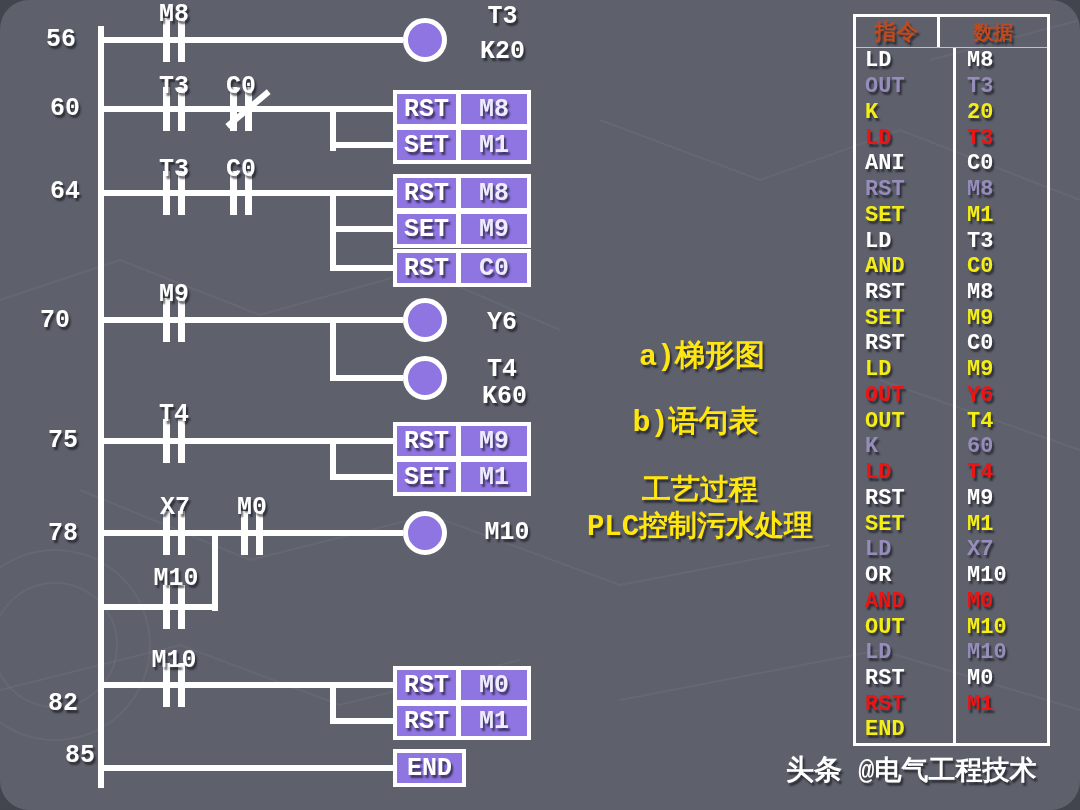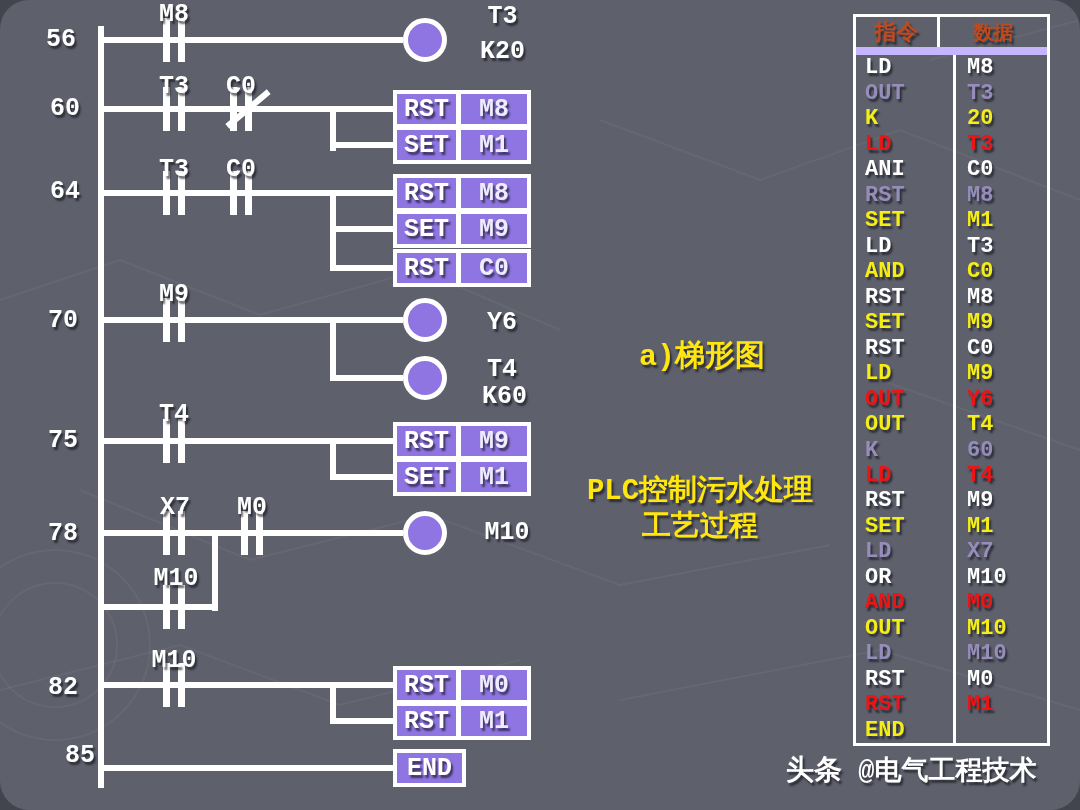--- a/index.html
+++ b/index.html
@@ -47,21 +47,21 @@
   .pcell.arg { color:#efecff; }
   
   .anno { position:absolute; color:#ffe60e; font-size:30px; text-align:center; }
   .caption { position:absolute; color:#ffe60e; font-size:29px; text-align:center; line-height:36px; }
   
   .itable {
     position:absolute; left:853px; top:14px; width:197px; height:732px;
     border:3px solid #ffffff; box-sizing:border-box;
     display:flex; flex-direction:column;
   }
-  .itable-header { flex:none; height:30px; border-bottom:8px solid #c4b5fd; display:flex; }
+  .itable-header { flex:none; height:30px; border-bottom:1px solid #c4b5fd; display:flex; }
   .th-op { width:81px; display:flex; align-items:center; justify-content:center;
            color:#c04a1e; font-size:22px; }
   .th-arg { flex:1; border-left:3px solid #ffffff; display:flex; align-items:center;
             justify-content:center; color:#c04a1e; font-size:20px; }
   .itable-body { flex:1; display:flex; flex-direction:column; }
   .trow { flex:1; display:flex; font-size:22px;gap:16px; }
   .tcell-op { width:81px; box-sizing:border-box; padding-left:9px;
               display:flex; align-items:center; }
   .tcell-arg { flex:1; border-left:3px solid #ffffff; padding-left:11px;
                display:flex; align-items:center; }
@@ -132,21 +132,21 @@
       <div class="pcell sh">RST</div>
       <div class="pcell arg sh">M8</div>
       <div class="pcell sh">SET</div>
       <div class="pcell arg sh">M9</div>
     </div>
     <div class="pbox-group" style="left:393px;top:249px;">
       <div class="pcell sh">RST</div>
       <div class="pcell arg sh">C0</div>
     </div>
 
-    <div class="rnum sh" style="left:40px;top:308px;">70</div>
+    <div class="rnum sh" style="left:32px;top:308px;">70</div>
     <div class="hl" style="left:104px;top:317px;width:299px;"></div>
     <div class="contact" style="left:163px;top:298px;"></div>
     <div class="llabel sh" style="left:134px;top:282px;width:80px;">M9</div>
     <div class="coil" style="left:403px;top:298px;"></div>
     <div class="llabel sh" style="left:462px;top:310px;width:80px;">Y6</div>
     <div class="vl" style="left:330px;top:317px;height:64px;"></div>
     <div class="hl" style="left:330px;top:375px;width:73px;"></div>
     <div class="coil" style="left:403px;top:356px;"></div>
     <div class="llabel sh" style="left:462px;top:357px;width:80px;">T4</div>
     <div class="llabel sh" style="left:462px;top:384px;width:85px;">K60</div>
@@ -170,44 +170,45 @@
     <div class="llabel sh" style="left:135px;top:495px;width:80px;">X7</div>
     <div class="contact" style="left:241px;top:511px;"></div>
     <div class="llabel sh" style="left:212px;top:495px;width:80px;">M0</div>
     <div class="coil" style="left:403px;top:511px;"></div>
     <div class="llabel sh" style="left:462px;top:520px;width:90px;">M10</div>
     <div class="vl" style="left:212px;top:530px;height:81px;"></div>
     <div class="hl" style="left:104px;top:604px;width:114px;"></div>
     <div class="contact" style="left:163px;top:585px;"></div>
     <div class="llabel sh" style="left:136px;top:566px;width:80px;">M10</div>
 
-    <div class="rnum sh" style="left:40px;top:675px;">82</div>
+    <div class="rnum sh" style="left:40px;top:691px;">82</div>
     <div class="hl" style="left:104px;top:682px;width:289px;"></div>
     <div class="contact" style="left:163px;top:663px;"></div>
     <div class="llabel sh" style="left:134px;top:648px;width:80px;">M10</div>
     <div class="vl" style="left:330px;top:682px;height:42px;"></div>
     <div class="hl" style="left:330px;top:718px;width:63px;"></div>
     <div class="pbox-group" style="left:393px;top:666px;">
       <div class="pcell sh">RST</div>
       <div class="pcell arg sh">M0</div>
       <div class="pcell sh">RST</div>
       <div class="pcell arg sh">M1</div>
     </div>
 
     <div class="rnum sh" style="left:57px;top:743px;">85</div>
     <div class="hl" style="left:104px;top:765px;width:289px;"></div>
     <div class="pbox-group single" style="left:393px;top:749px;">
       <div class="pcell sh">END</div>
     </div>
   </div>
 
   <div class="anno sh" style="left:592px;top:335px;width:220px;">a)梯形图</div>
+  <div class="anno sh" style="left:583px;top:401px;width:225px;">b)语句表</div>
   <div class="caption sh" style="left:570px;top:474px;width:260px;">
+    <div>工艺过程</div>
     <div>PLC控制污水处理</div>
-    <div>工艺过程</div>
   </div>
 
   <div class="itable">
     <div class="itable-header">
       <div class="th-op sh">指令</div>
       <div class="th-arg sh">数据</div>
     </div>
     <div class="itable-body">
         <div class="trow c-white">
           <div class="tcell-op sh">LD</div>

